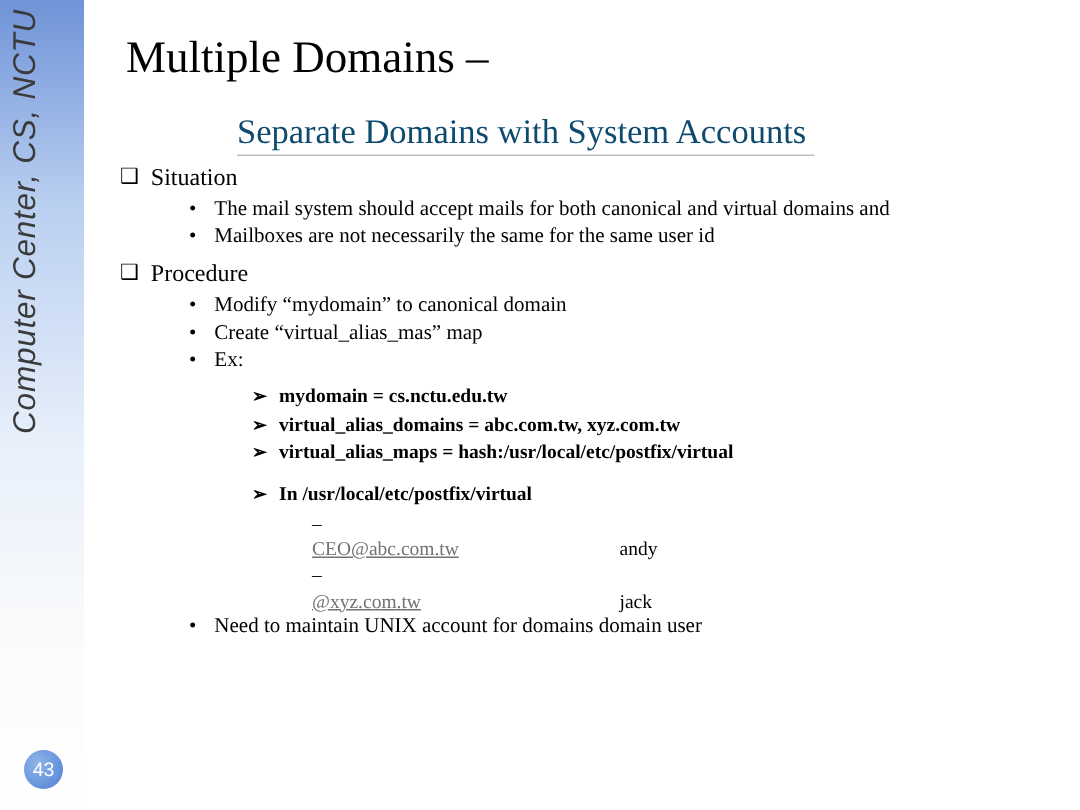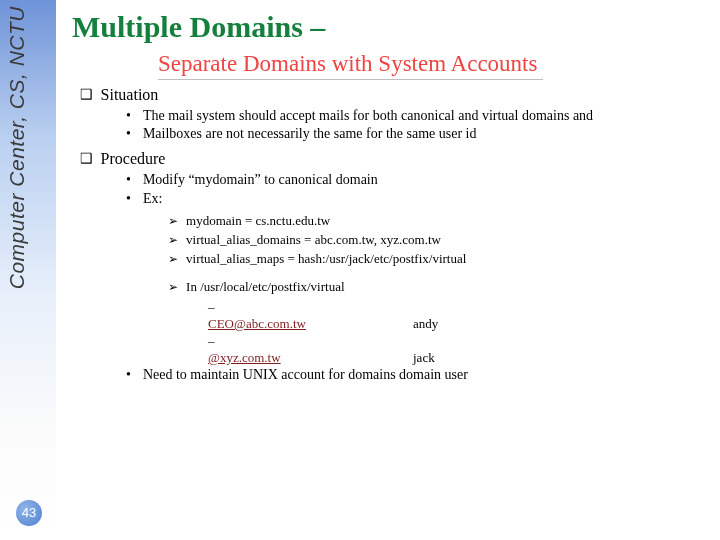--- a/index.html
+++ b/index.html
@@ -55,28 +55,28 @@
     font-size: 13px;
   }
   .content {
     position: absolute;
     left: 68px;
     top: 6px;
     right: 10px;
   }
   .title {
     font-size: 30px;
-    color: #15803d;
-    margin: 4px;
-    font-weight: bold;
+    color: #000000;
+    margin: 16px;
+    font-weight: normal;
     line-height: 1.15;
   }
   .subtitle {
     font-size: 23px;
-    color: #ef4444;
+    color: #0c4a6e;
     margin: 2px 0 0 90px;
     border-bottom: 1px solid rgba(0,0,0,0.25);
     display: inline-block;
     padding-bottom: 2px;
     padding-right: 6px;
   }
   .body {
     margin-top: 0;
     font-size: 14px;
     line-height: 1.32;
@@ -106,42 +106,42 @@
     list-style: none;
     padding: 0;
     margin: 4px 0 0 100px;
     font-size: 13px;
   }
   ul.arrow > li::before {
     content: "\27A2"; 
     margin-right: 8px;
     font-size: 12px;
   }
-  ul.arrow > li { margin: 1px 0; }
+  ul.arrow > li { margin: 1px 0; font-weight: bold; }
   .dash-list {
     list-style: none;
     padding: 0;
     margin: 2px 0 0 140px;
     font-size: 13px;
   }
   .dash-list li::before {
     content: "–";
     margin-right: 10px;
   }
   .dash-row {
     display: flex;
   }
   .dash-left {
     width: 205px;
   }
   .dash-right {
     color: #000;
   }
   .link {
-    color: #7f1d1d;
+    color: #737373;
     text-decoration: underline;
   }
 </style>
 </head>
 <body>
 
 <div class="slide">
 
   <div class="left-bar">
     <div class="side-text">Computer Center, CS, NCTU</div>
@@ -156,26 +156,27 @@
 
       <div class="sec-head">Situation</div>
       <ul class="b1">
         <li>The mail system should accept mails for both canonical and virtual domains and</li>
         <li>Mailboxes are not necessarily the same for the same user id</li>
       </ul>
 
       <div class="sec-head">Procedure</div>
       <ul class="b1">
         <li>Modify “mydomain” to canonical domain</li>
+        <li>Create “virtual_alias_mas” map</li>
         <li>Ex:</li>
       </ul>
       <ul class="arrow">
         <li>mydomain = cs.nctu.edu.tw</li>
         <li>virtual_alias_domains = abc.com.tw, xyz.com.tw</li>
-        <li>virtual_alias_maps = hash:/usr/jack/etc/postfix/virtual</li>
+        <li>virtual_alias_maps = hash:/usr/local/etc/postfix/virtual</li>
       </ul>
       <ul class="arrow" style="margin-top:10px;">
         <li>In /usr/local/etc/postfix/virtual</li>
       </ul>
       <ul class="dash-list">
         <li>
           <span class="dash-row">
             <span class="dash-left"><span class="link">CEO@abc.com.tw</span></span>
             <span class="dash-right">andy</span>
           </span>

